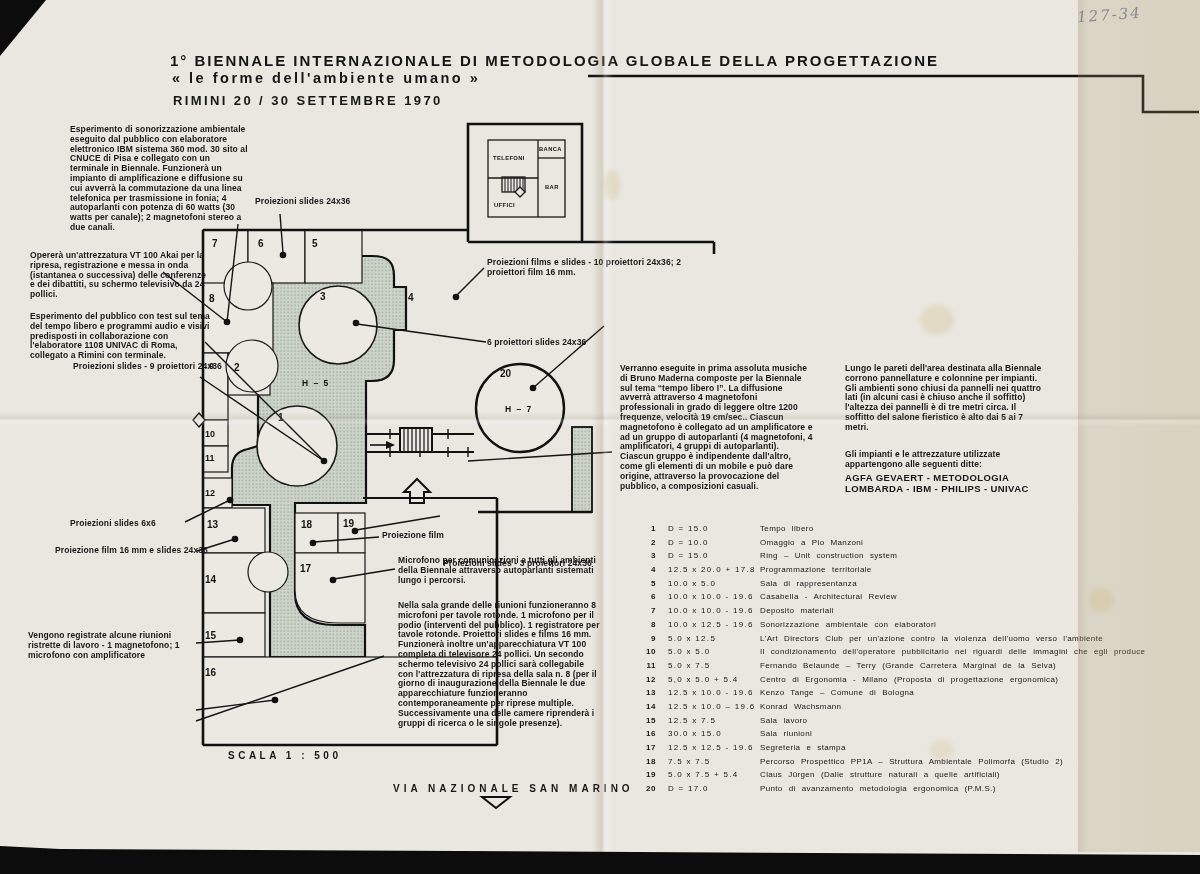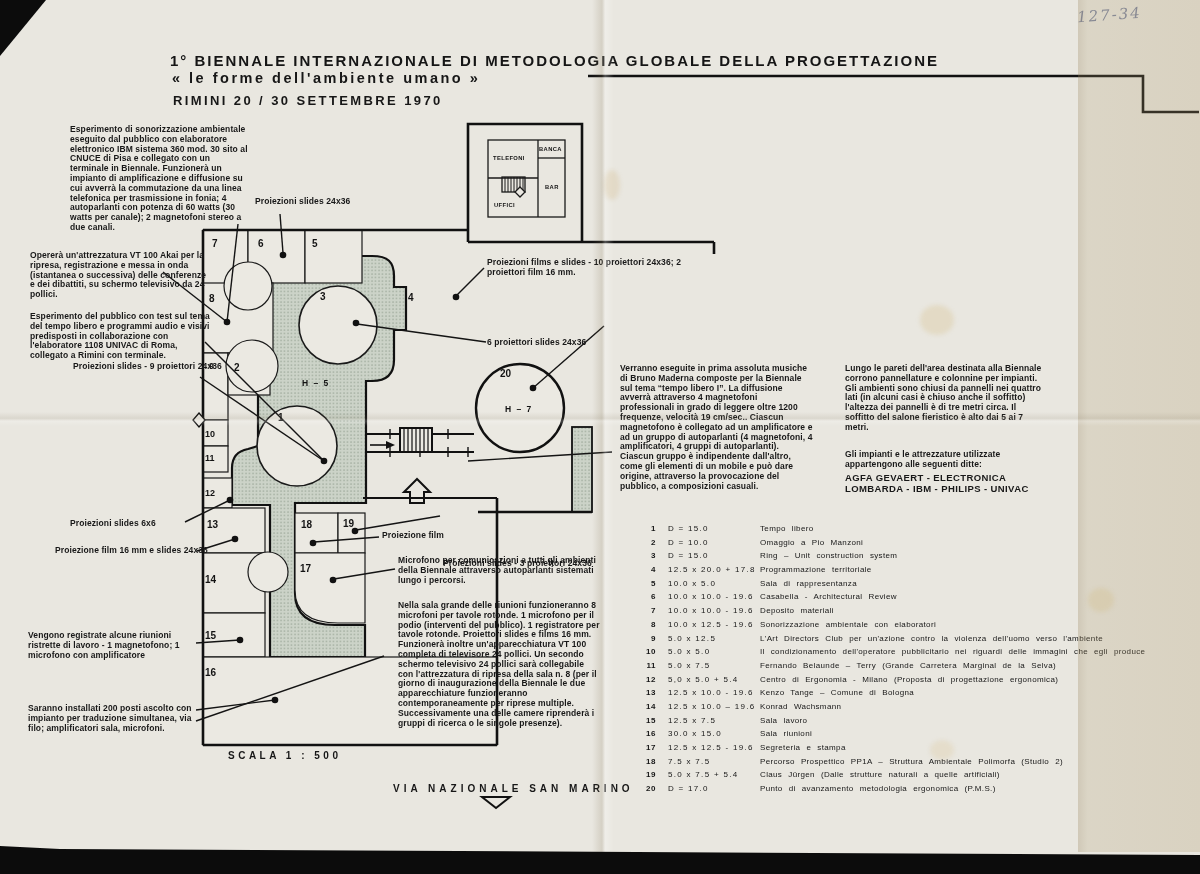--- a/index.html
+++ b/index.html
@@ -194,27 +194,26 @@
   <div class="abs handnote">127-34</div>
 
   <div class="ann" style="left:70px;top:125px;width:180px;">Esperimento di sonorizzazione ambientale eseguito dal pubblico con elaboratore elettronico IBM sistema 360 mod. 30 sito al CNUCE di Pisa e collegato con un terminale in Biennale. Funzionerà un impianto di amplificazione e diffusione su cui avverrà la commutazione da una linea telefonica per trasmissione in fonia; 4 autoparlanti con potenza di 60 watts (30 watts per canale); 2 magnetofoni stereo a due canali.</div>
   <div class="ann nowrap" style="left:255px;top:197px;">Proiezioni slides 24x36</div>
   <div class="ann" style="left:30px;top:251px;width:182px;">Opererà un'attrezzatura VT 100 Akai per la ripresa, registrazione e messa in onda (istantanea o successiva) delle conferenze e dei dibattiti, su schermo televisivo da 24 pollici.</div>
   <div class="ann" style="left:30px;top:312px;width:184px;">Esperimento del pubblico con test sul tema del tempo libero e programmi audio e visivi predisposti in collaborazione con l'elaboratore 1108 UNIVAC di Roma, collegato a Rimini con terminale.</div>
   <div class="ann nowrap" style="left:38px;top:362px;margin-left:35px;">Proiezioni slides - 9 proiettori 24x36</div>
   <div class="ann nowrap" style="left:70px;top:519px;">Proiezioni slides 6x6</div>
   <div class="ann nowrap" style="left:55px;top:546px;">Proiezione film 16 mm e slides 24x36</div>
   <div class="ann" style="left:28px;top:631px;width:174px;">Vengono registrate alcune riunioni ristrette di lavoro - 1 magnetofono; 1 microfono con amplificatore</div>
-  <div class="ann" style="left:28px;top:704px;width:180px;">Saranno installati 200 posti ascolto con impianto per traduzione simultanea, via filo; amplificatori sala, microfoni.</div>
   <div class="ann" style="left:487px;top:258px;width:230px;">Proiezioni films e slides - 10 proiettori 24x36; 2 proiettori film 16 mm.</div>
   <div class="ann nowrap" style="left:487px;top:338px;">6 proiettori slides 24x36</div>
   <div class="ann" style="left:620px;top:364px;width:194px;">Verranno eseguite in prima assoluta musiche di Bruno Maderna composte per la Biennale sul tema “tempo libero I”. La diffusione avverrà attraverso 4 magnetofoni professionali in grado di leggere oltre 1200 frequenze, velocità 19 cm/sec.. Ciascun magnetofono è collegato ad un amplificatore e ad un gruppo di autoparlanti (4 magnetofoni, 4 amplificatori, 4 gruppi di autoparlanti). Ciascun gruppo è indipendente dall'altro, come gli elementi di un mobile e può dare origine, attraverso la provocazione del pubblico, a composizioni casuali.</div>
   <div class="ann" style="left:845px;top:364px;width:198px;">Lungo le pareti dell'area destinata alla Biennale corrono pannellature e colonnine per impianti. Gli ambienti sono chiusi da pannelli nei quattro lati (in alcuni casi è chiuso anche il soffitto) l'altezza dei pannelli è di tre metri circa. Il soffitto del salone fieristico è alto dai 5 ai 7 metri.</div>
   <div class="ann" style="left:845px;top:450px;width:192px;">Gli impianti e le attrezzature utilizzate appartengono alle seguenti ditte:</div>
-  <div class="ann firms" style="left:845px;top:472px;width:210px;">AGFA GEVAERT - ELECTRONICA LOMBARDA - IBM - PHILIPS - UNIVAC</div>
+  <div class="ann firms" style="left:845px;top:472px;width:210px;">AGFA GEVAERT - METODOLOGIA LOMBARDA - IBM - PHILIPS - UNIVAC</div>
   <div class="ann nowrap" style="left:443px;top:511px;margin-top:48px;">Proiezioni slides - 3 proiettori 24x36</div>
   <div class="ann nowrap" style="left:382px;top:531px;">Proiezione film</div>
   <div class="ann" style="left:398px;top:556px;width:202px;">Microfono per comunicazioni a tutti gli ambienti della Biennale attraverso autoparlanti sistemati lungo i percorsi.</div>
   <div class="ann" style="left:398px;top:601px;width:203px;">Nella sala grande delle riunioni funzioneranno 8 microfoni per tavole rotonde. 1 microfono per il podio (interventi del pubblico). 1 registratore per tavole rotonde. Proiettori slides e films 16 mm. Funzionerà inoltre un'apparecchiatura VT 100 completa di televisore 24 pollici. Un secondo schermo televisivo 24 pollici sarà collegabile con l'attrezzatura di ripresa della sala n. 8 (per il giorno di inaugurazione della Biennale le due apparecchiature funzioneranno contemporaneamente per riprese multiple. Successivamente una delle camere riprenderà i gruppi di ricerca o le singole presenze).</div>
 
   <div class="abs scala">SCALA  1 : 500</div>
   <div class="abs via">VIA  NAZIONALE  SAN  MARINO</div>
 
   <div class="abs legend">
       <div class="lg-row">

